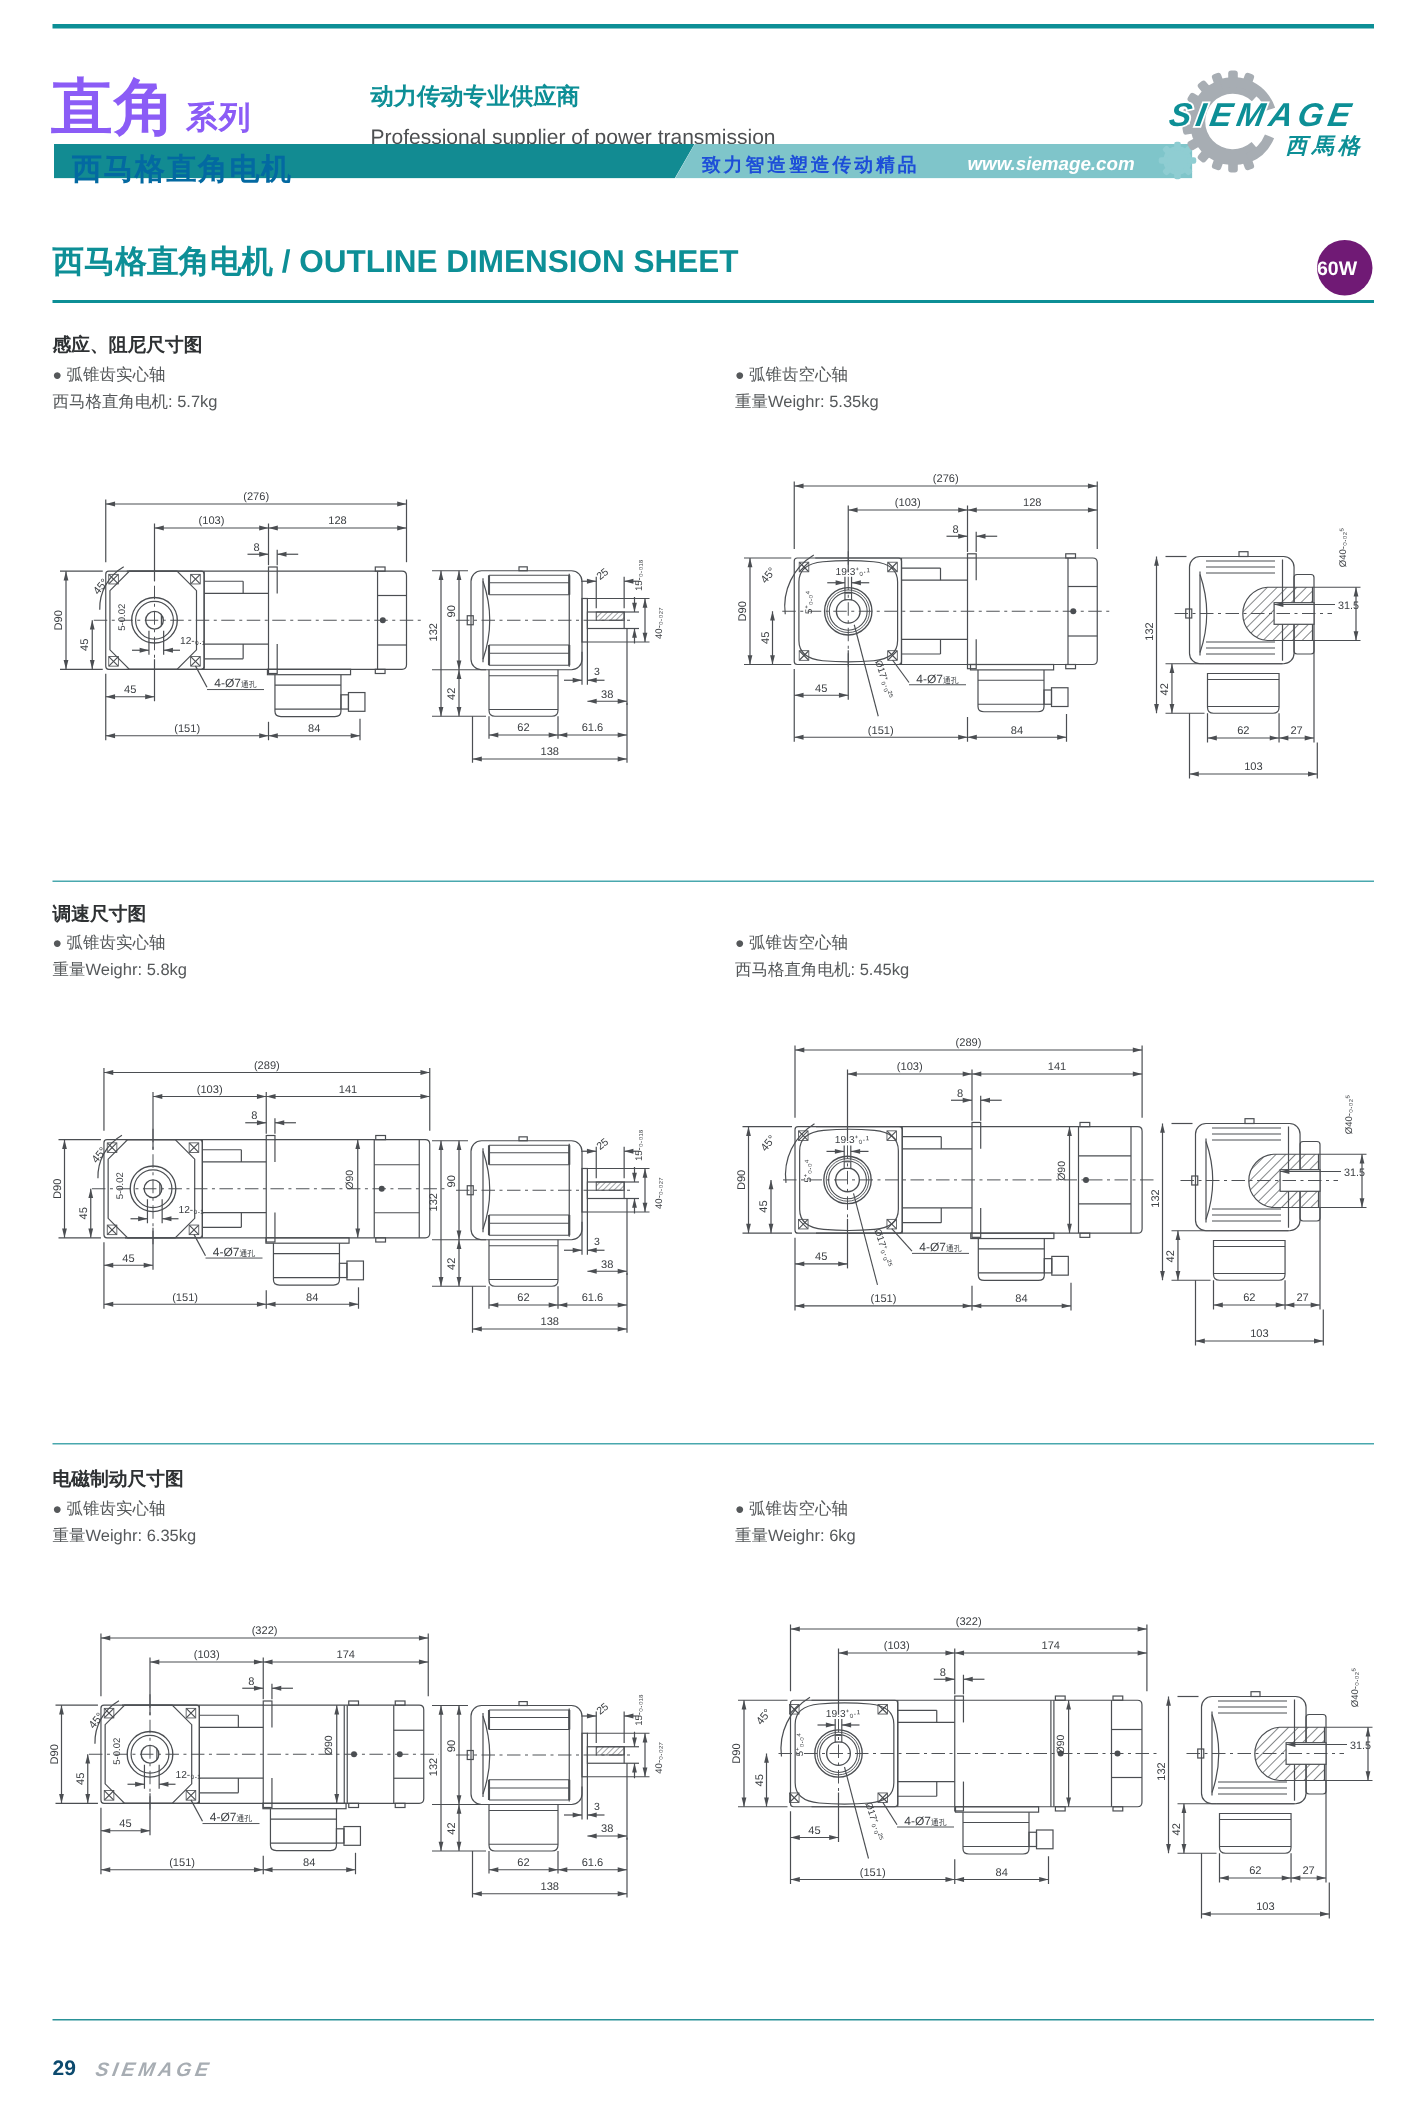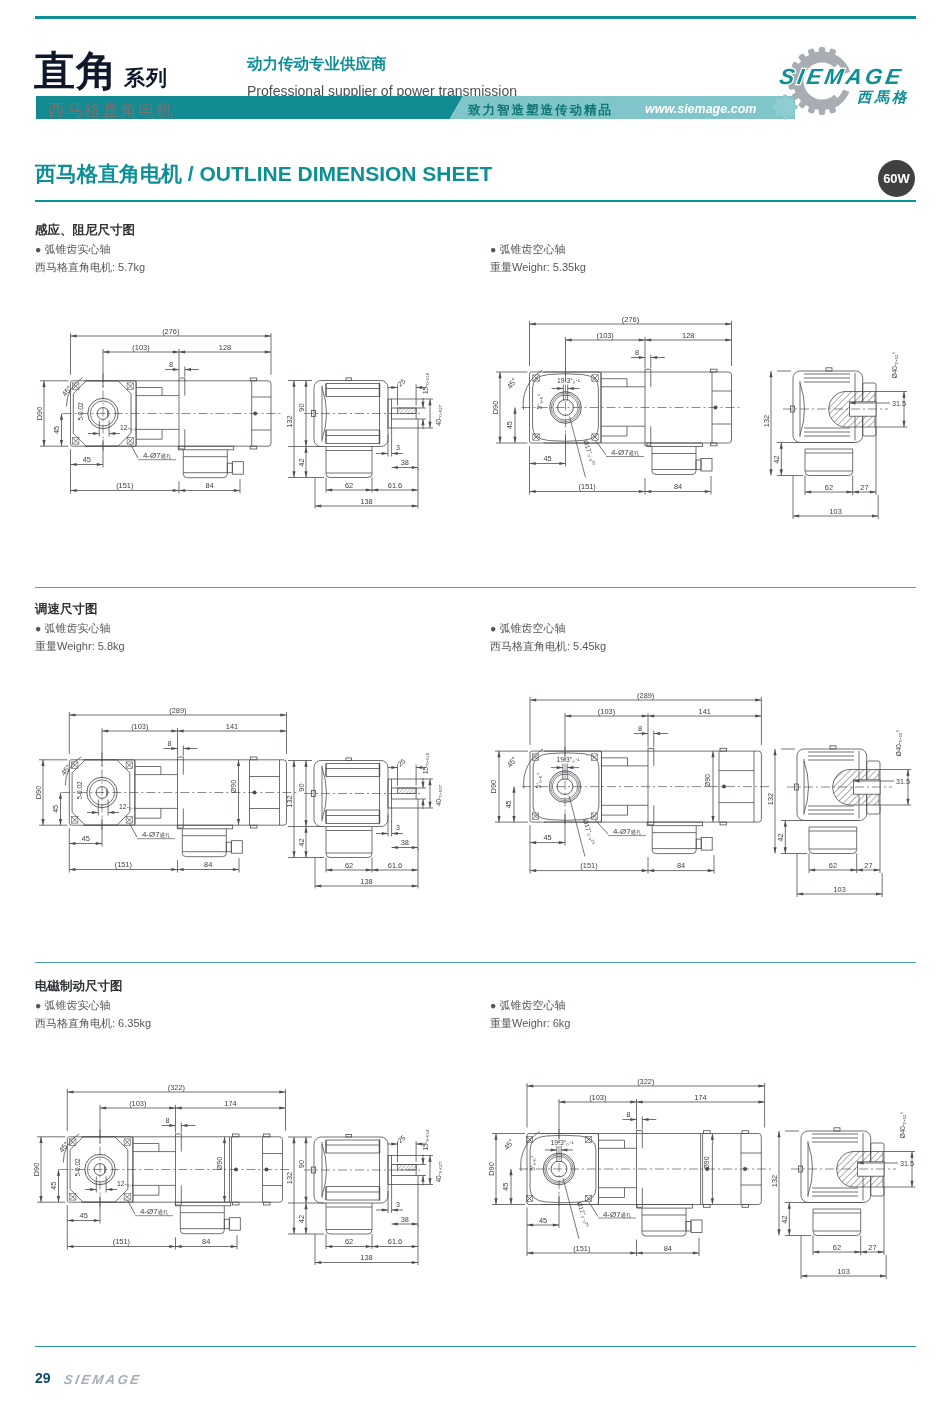--- a/index.html
+++ b/index.html
@@ -1,26 +1,26 @@
 <!DOCTYPE html>
 <html><head><meta charset="utf-8"><title>Outline Dimension Sheet</title>
 <style>
 html,body{margin:0;padding:0;background:#fff;width:950px;height:1404px;
 font-family:"Liberation Sans",sans-serif;overflow:hidden}
 div{box-sizing:border-box}
 </style></head>
 <body>
 <div style="position:absolute;left:35px;top:16px;width:881px;height:2.6px;background:#0d8f96"></div>
-<div style="position:absolute;left:34px;top:44px;color:#0f172a;font-weight:bold;font-size:41px;letter-spacing:1px">直角<span style="font-size:21px;font-weight:bold;margin-left:6px">系列</span></div>
+<div style="position:absolute;left:34px;top:44px;color:#8b5cf6;font-weight:bold;font-size:41px;letter-spacing:1px">直角<span style="font-size:21px;font-weight:bold;margin-left:6px">系列</span></div>
 <div style="position:absolute;left:247px;top:54px;color:#0d8f96;font-size:15.5px;font-weight:bold">动力传动专业供应商</div>
 <div style="position:absolute;left:247px;top:83px;color:#4d4f51;font-size:14px">Professional supplier of power transmission</div>
 <div style="position:absolute;left:36px;top:96px;width:427px;height:23px;background:#128b92;clip-path:polygon(0 0,100% 0,96.9% 100%,0 100%)"></div>
 <div style="position:absolute;left:450px;top:96px;width:345px;height:23px;background:#7fc5ca;clip-path:polygon(3.8% 0,100% 0,100% 100%,0 100%)"></div>
-<div style="position:absolute;left:48px;top:99px;color:#737373;font-size:17px;font-weight:normal;letter-spacing:1px">西马格直角电机</div>
-<div style="position:absolute;left:468px;top:102px;color:#0f766e;font-size:12.5px;font-weight:bold;letter-spacing:2px">致力智造塑造传动精品</div>
+<div style="position:absolute;left:48px;top:99px;color:#0369a1;font-size:20px;font-weight:bold;letter-spacing:1px">西马格直角电机</div>
+<div style="position:absolute;left:468px;top:102px;color:#1d4ed8;font-size:12.5px;font-weight:bold;letter-spacing:2px">致力智造塑造传动精品</div>
 <div style="position:absolute;left:645px;top:102px;color:#fff;font-size:12.5px;font-weight:bold;font-style:italic">www.siemage.com</div>
 <svg width="190" height="110" viewBox="0 0 190 110" style="position:absolute;left:760px;top:30px">
     <g>
       <circle cx="25" cy="77" r="9.5" fill="#8fcdd2"></circle>
       <g transform="rotate(0 25 77)">
         <rect x="22.8" y="64.5" width="4.4" height="6" rx="1.5" fill="#8fcdd2"></rect>
       </g>
       <g transform="rotate(45 25 77)">
         <rect x="22.8" y="64.5" width="4.4" height="6" rx="1.5" fill="#8fcdd2"></rect>
       </g>
@@ -83,37 +83,37 @@
       <path d="M 81.8 29.8 A 29 29 0 1 0 81.4 72.6 L 74.4 64.7 A 18.5 18.5 0 1 1 74.6 37.5 Z" fill="#a7adb3"></path>
       <path d="M 52.9 22.9 A 29.5 29.5 0 0 1 90.1 41.9 L 83.9 43.9 A 23 23 0 0 0 54.9 29.1 Z" fill="#a7adb3"></path>
       <path d="M 89.4 62.1 A 29.5 29.5 0 0 1 73.1 78.4 L 70.6 72.3 A 23 23 0 0 0 83.3 59.6 Z" fill="#a7adb3"></path>
     </g>
     <g transform="skewX(-10)">
       <text x="28" y="54" font-size="22" font-weight="bold" font-style="italic" letter-spacing="3.2" fill="#0d8f96" stroke="#fff" stroke-width="2.4" paint-order="stroke">SIEMAGE</text>
     </g>
     <text x="97" y="72" font-size="14.5" font-weight="bold" font-style="italic" fill="#0d8f96" font-family="Liberation Serif, serif" letter-spacing="3">西馬格</text>
   </svg>
 <div style="position:absolute;left:35px;top:160px;color:#0d8f96;font-size:21px;font-weight:bold">西马格直角电机 / OUTLINE DIMENSION SHEET</div>
-<div style="position:absolute;left:878px;top:160px;width:37px;height:37px;border-radius:50%;background:#404040;color:#fff;font-size:13px;font-weight:bold;text-align:center;line-height:37px">60W</div>
+<div style="position:absolute;left:878px;top:160px;width:37px;height:37px;border-radius:50%;background:#701a75;color:#fff;font-size:13px;font-weight:bold;text-align:left;line-height:37px">60W</div>
 <div style="position:absolute;left:35px;top:200px;width:881px;height:1.8px;background:#0d8f96"></div>
 <div style="position:absolute;left:35px;top:222px;color:#2e3133;font-size:12.5px;font-weight:bold">感应、阻尼尺寸图</div>
 <div style="position:absolute;left:35px;top:242px;color:#55585a;font-size:11px"><span style="font-size:10.5px">●</span> 弧锥齿实心轴</div>
 <div style="position:absolute;left:35px;top:260px;color:#55585a;font-size:11px">西马格直角电机: 5.7kg</div>
 <div style="position:absolute;left:490px;top:242px;color:#55585a;font-size:11px"><span style="font-size:10.5px">●</span> 弧锥齿空心轴</div>
 <div style="position:absolute;left:490px;top:260px;color:#55585a;font-size:11px">重量Weighr: 5.35kg</div>
 <div style="position:absolute;left:35px;top:587px;width:881px;height:1.2px;background:#49a8ae"></div>
 <div style="position:absolute;left:35px;top:601px;color:#2e3133;font-size:12.5px;font-weight:bold">调速尺寸图</div>
 <div style="position:absolute;left:35px;top:621px;color:#55585a;font-size:11px"><span style="font-size:10.5px">●</span> 弧锥齿实心轴</div>
 <div style="position:absolute;left:35px;top:639px;color:#55585a;font-size:11px">重量Weighr: 5.8kg</div>
 <div style="position:absolute;left:490px;top:621px;color:#55585a;font-size:11px"><span style="font-size:10.5px">●</span> 弧锥齿空心轴</div>
 <div style="position:absolute;left:490px;top:639px;color:#55585a;font-size:11px">西马格直角电机: 5.45kg</div>
 <div style="position:absolute;left:35px;top:962px;width:881px;height:1.2px;background:#49a8ae"></div>
 <div style="position:absolute;left:35px;top:978px;color:#2e3133;font-size:12.5px;font-weight:bold">电磁制动尺寸图</div>
 <div style="position:absolute;left:35px;top:998px;color:#55585a;font-size:11px"><span style="font-size:10.5px">●</span> 弧锥齿实心轴</div>
-<div style="position:absolute;left:35px;top:1016px;color:#55585a;font-size:11px">西马格直角电机: 6.35kg</div>
+<div style="position:absolute;left:35px;top:1016px;color:#55585a;font-size:11px">重量Weighr: 6.35kg</div>
 <div style="position:absolute;left:490px;top:998px;color:#55585a;font-size:11px"><span style="font-size:10.5px">●</span> 弧锥齿空心轴</div>
 <div style="position:absolute;left:490px;top:1016px;color:#55585a;font-size:11px">重量Weighr: 6kg</div>
 <div style="position:absolute;left:35px;top:1346px;width:881px;height:1.4px;background:#2a9298"></div>
 <div style="position:absolute;left:35px;top:1370px;color:#0c4a6e;font-size:14px;font-weight:bold">29</div>
 <div style="position:absolute;left:64px;top:1372px;color:#a7adb3;font-size:13px;font-weight:bold;font-style:italic;letter-spacing:2.5px;transform:skewX(-10deg)">SIEMAGE</div>
 
 <svg width="950" height="1404" viewBox="0 0 950 1404" font-family="Liberation Sans, sans-serif" style="position:absolute;left:0;top:0">
     <defs>
       <pattern id="hat" width="4.6" height="4.6" patternUnits="userSpaceOnUse" patternTransform="rotate(45)">
         <line x1="0" y1="0" x2="0" y2="4.6" stroke="#4b4e52" stroke-width="0.9"></line>

